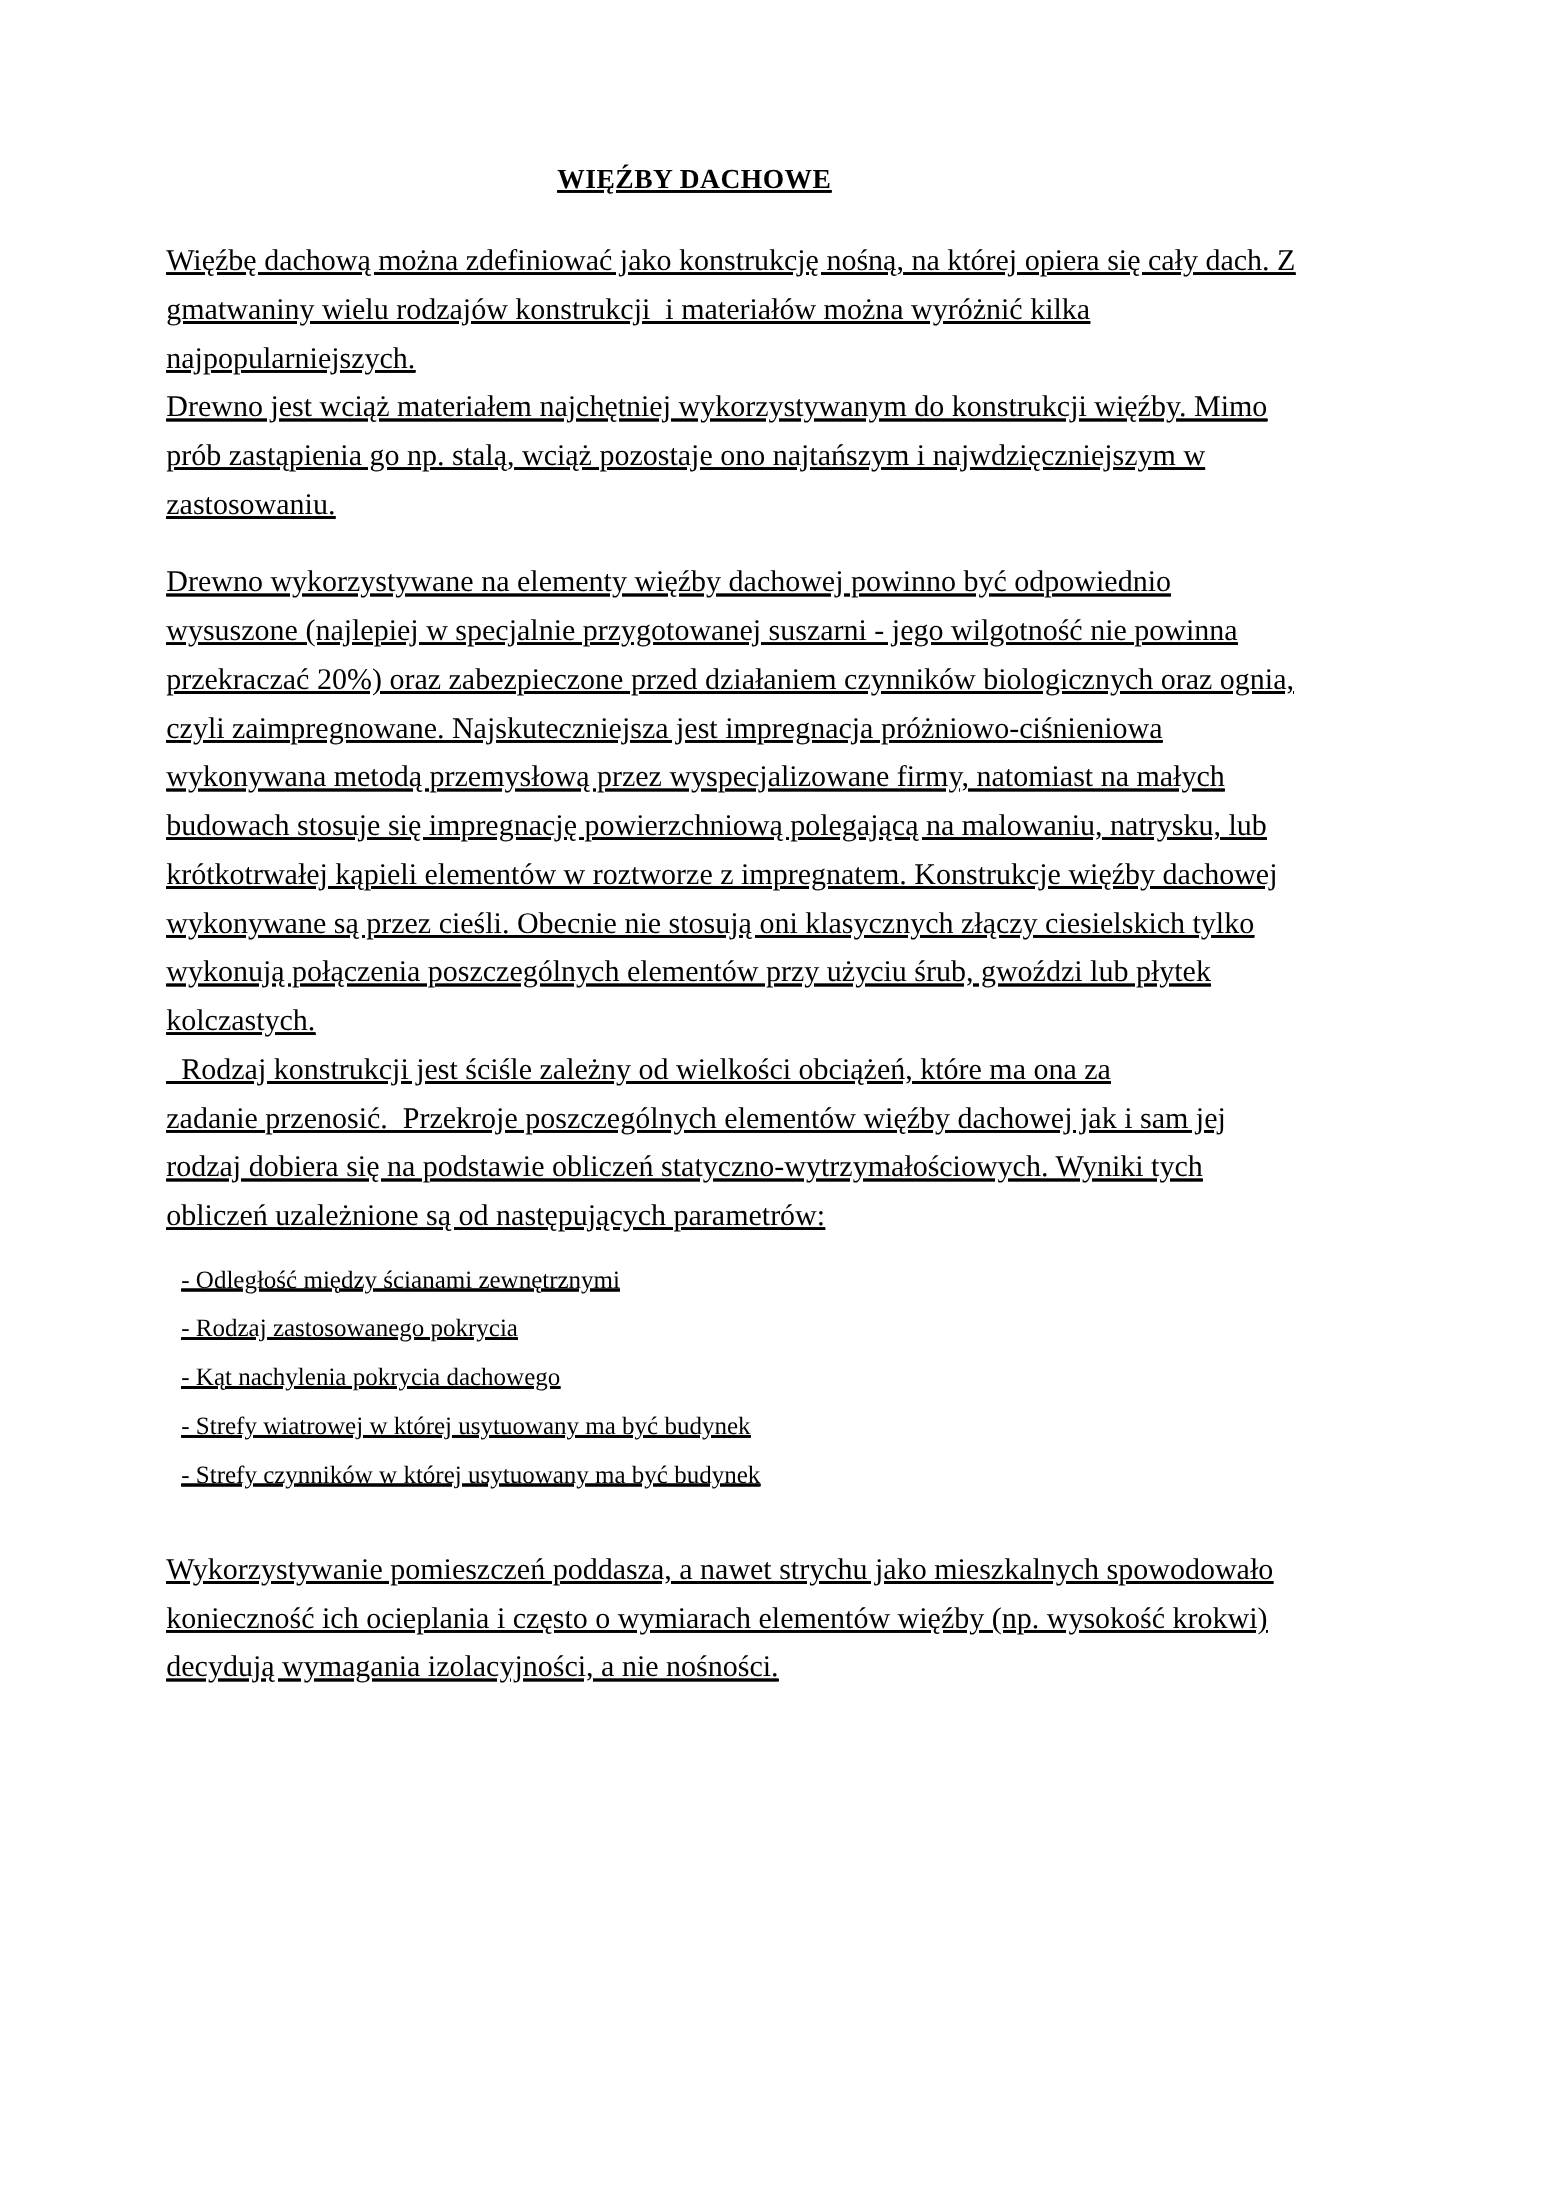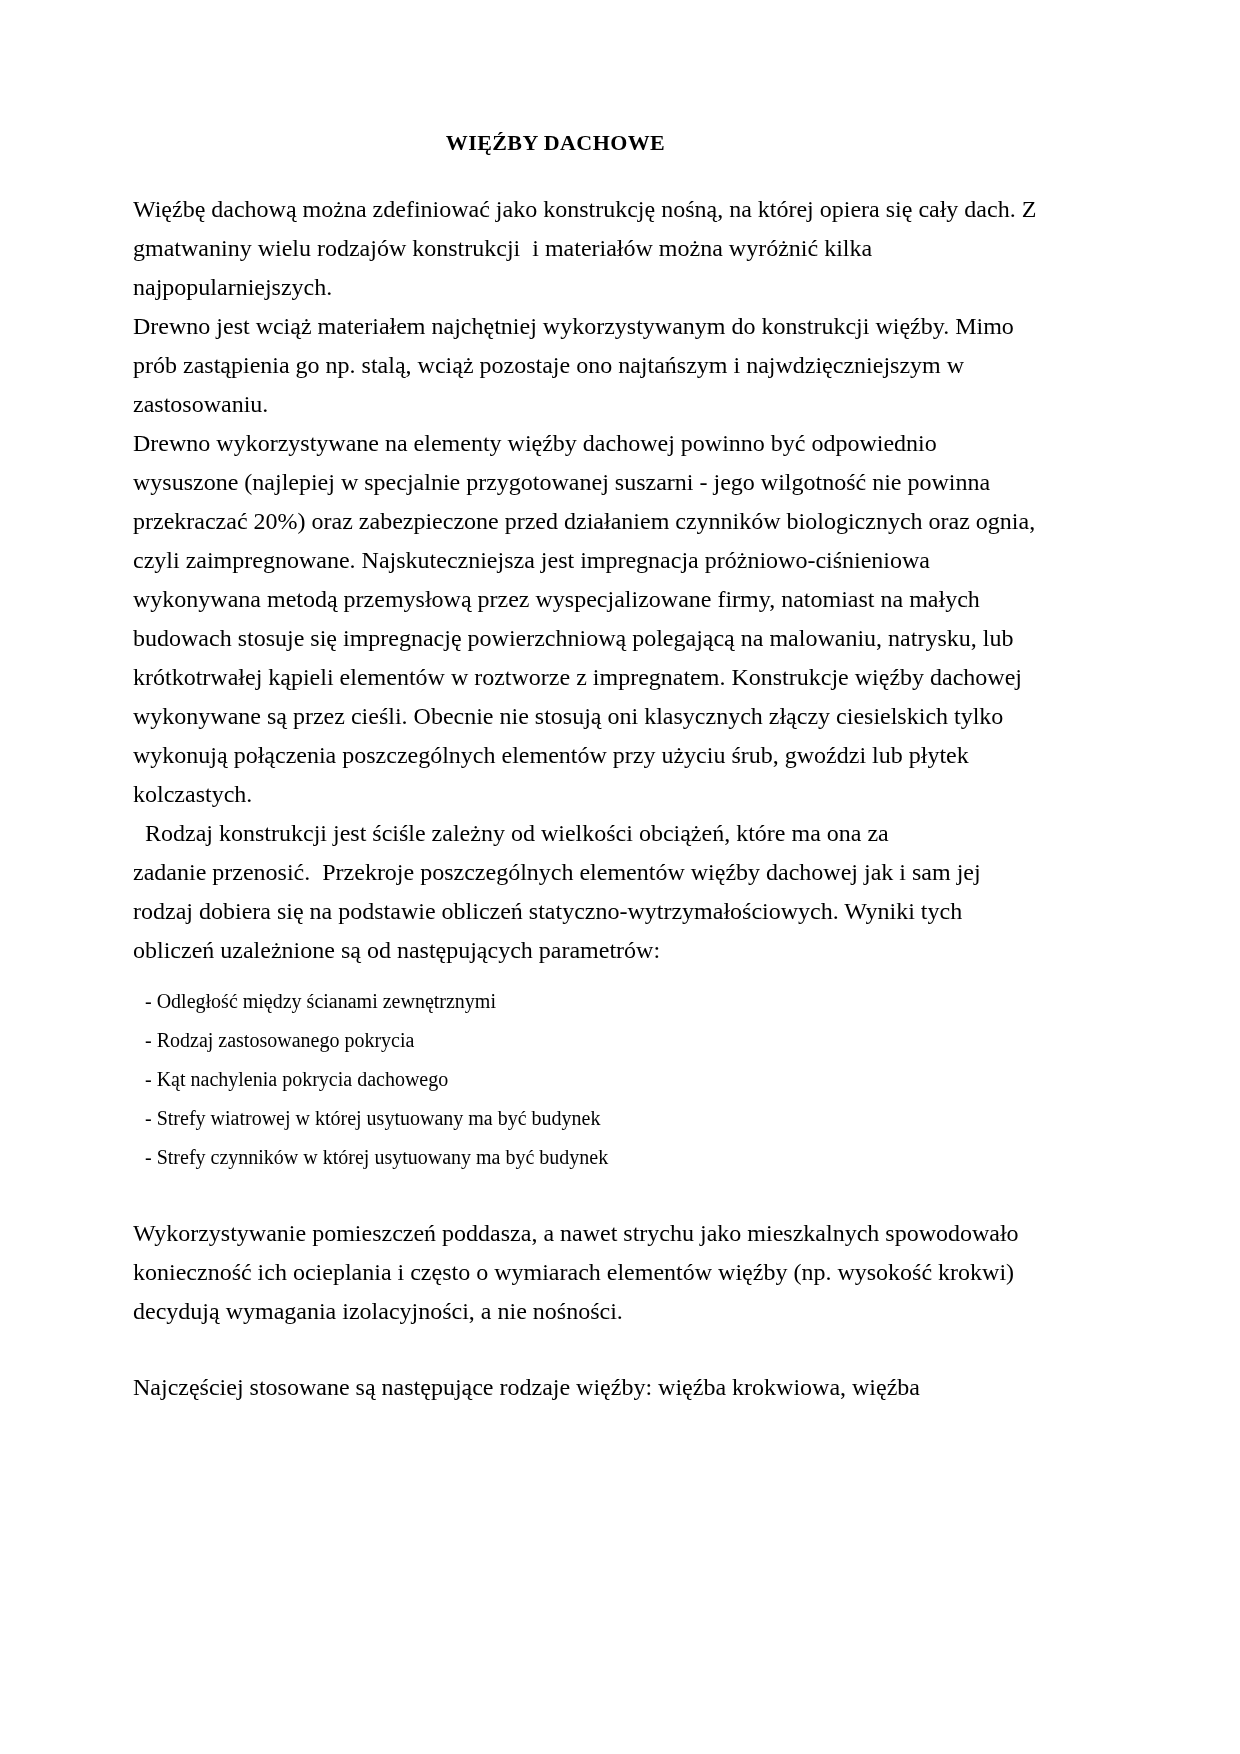--- a/index.html
+++ b/index.html
@@ -1,15 +1,15 @@
 <!DOCTYPE html>
 <html><head>
 <meta charset="utf-8">
 <style>
-  * { box-sizing: border-box; }
+  * { box-sizing: border-box; text-decoration: underline; }
   html, body { margin: 0; padding: 0; }
   body {
     width: 1240px;
     height: 1754px;
     background: #ffffff;
     overflow: hidden;
   }
   .sheet {
     width: 1240px;
     height: 1754px;
@@ -27,21 +27,21 @@
     text-align: center;
     letter-spacing: 0.4px;
   }
   .para {
     width: 845px;
     margin: 0;
     font-size: 24px;
     line-height: 39px;
     white-space: pre;
   }
-  .gap-sm { }
+  .gap-sm { margin-top: 23px; }
   .gap-lg { margin-top: 37px; }
   .param-list {
     list-style: none;
     margin: 12px;
     padding: 0;
     width: 845px;
   }
   .param {
     font-size: 20px;
     line-height: 39px;
@@ -84,15 +84,14 @@
     <li class="param">- Rodzaj zastosowanego pokrycia</li>
     <li class="param">- Kąt nachylenia pokrycia dachowego</li>
     <li class="param">- Strefy wiatrowej w której usytuowany ma być budynek</li>
     <li class="param">- Strefy czynników w której usytuowany ma być budynek</li>
   </ul>
 
   <p class="para gap-lg">Wykorzystywanie pomieszczeń poddasza, a nawet strychu jako mieszkalnych spowodowało
 konieczność ich ocieplania i często o wymiarach elementów więźby (np. wysokość krokwi)
 decydują wymagania izolacyjności, a nie nośności.</p>
 
-  <p class="para gap-lg">Najczęściej stosowane są następujące rodzaje więźby: więźba krokwiowa, więźba</p>
 
 </div>
 
 </body></html>

